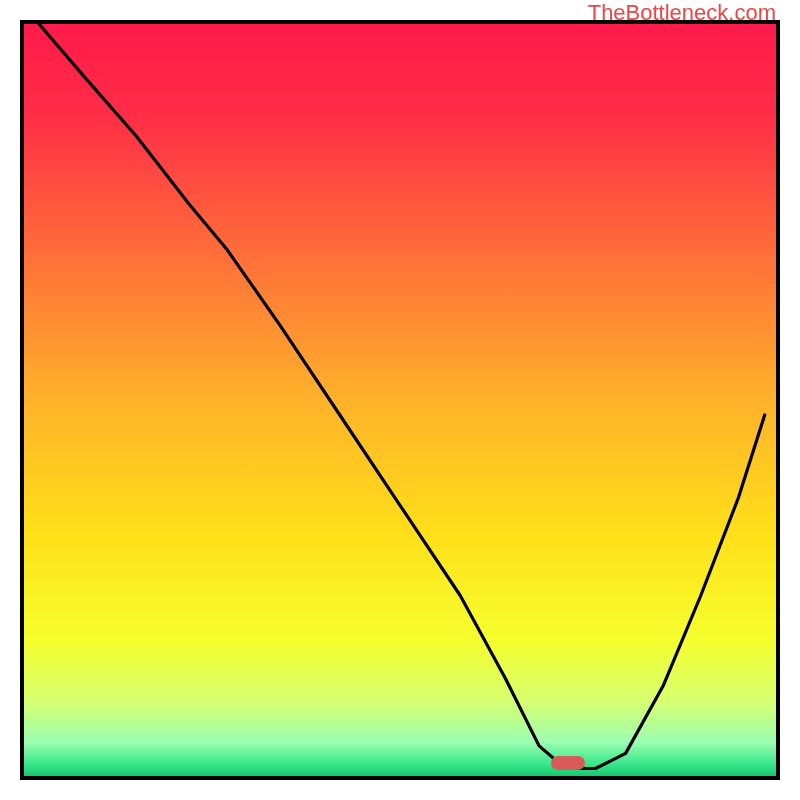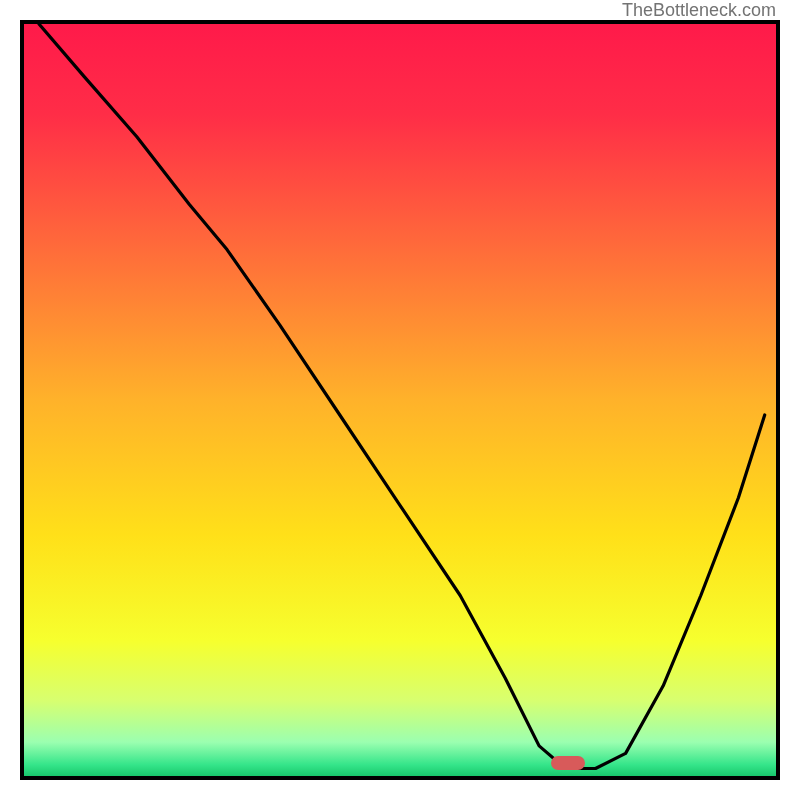--- a/index.html
+++ b/index.html
@@ -25,23 +25,23 @@
     position: absolute;
     left: 0;
     top: 0;
     width: 100%;
     height: 100%;
   }
   .watermark {
     position: absolute;
     top: 0px;
     right: 24px;
-    font-size: 18px;
+    font-size: 22px;
     font-weight: 500;
-    color: #737373;
+    color: #ef4444;
   }
   svg.curve {
     position: absolute;
     left: 0;
     top: 0;
     width: 100%;
     height: 100%;
     overflow: visible;
   }
   .marker {

